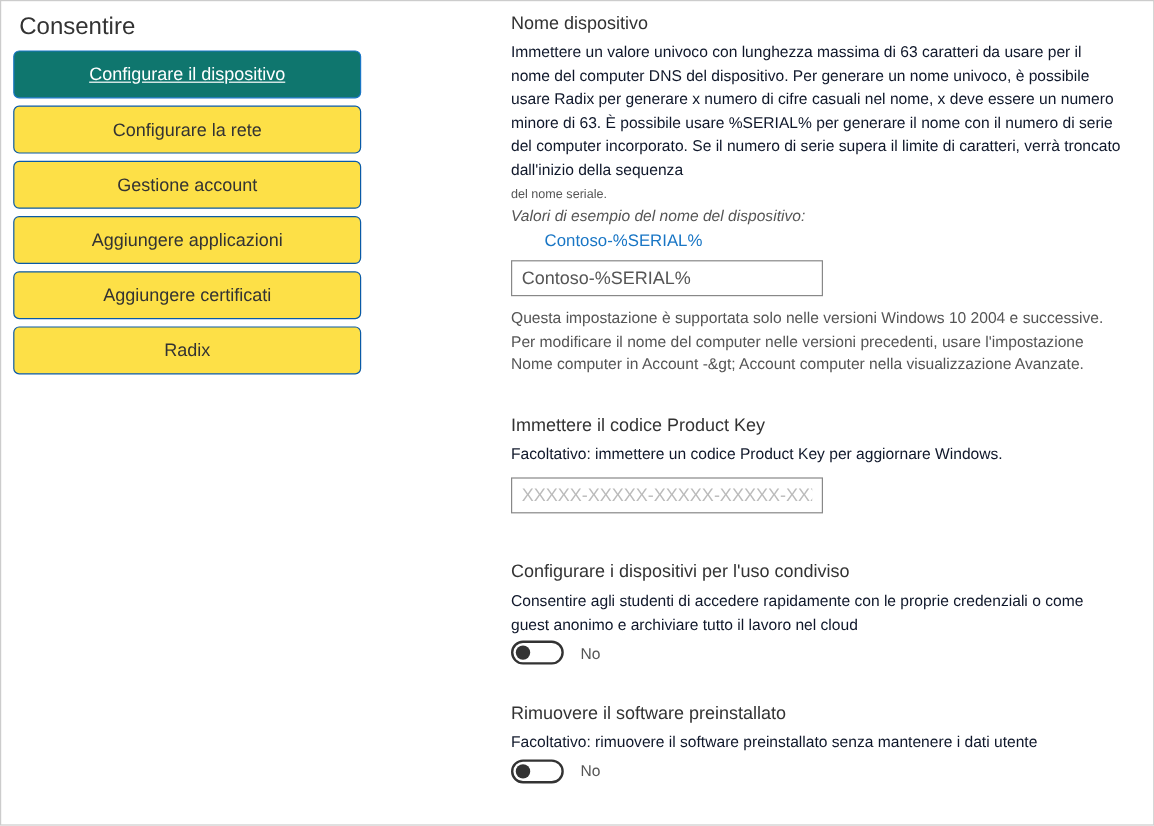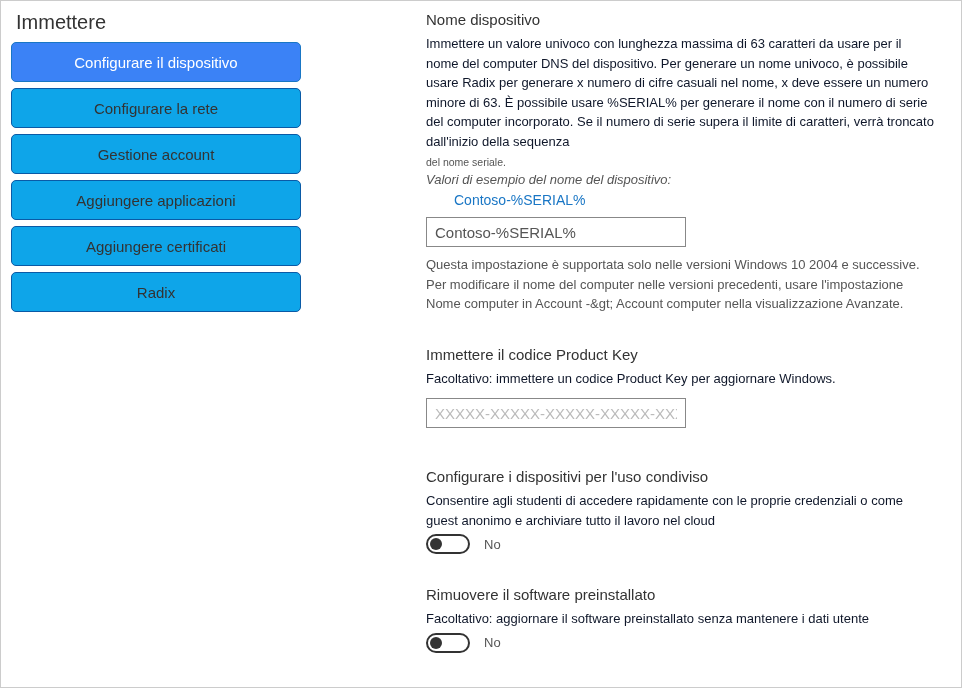--- a/index.html
+++ b/index.html
@@ -36,26 +36,27 @@
       display: flex;
       align-items: center;
       justify-content: center;
       height: 40px;
       border: 1.5px solid #0a5aa6;
       border-radius: 5px;
       margin-bottom: 6px;
       font-size: 15px;
       color: #333;
       cursor: pointer;
-      background: #0ea5e9;
+      background: #fde047;
     }
     .sidebar-item.active {
-      background: #3b82f6;
+      background: #0f766e;
       color: #fff;
       border-color: #1976c5;
+      text-decoration: underline;
     }
     .main {
       flex: 1;
       padding: 10px 25px 22px 115px;
       overflow-y: auto;
     }
     .section {
       margin-bottom: 32px;
     }
     .section-title {
@@ -134,21 +135,21 @@
       font-size: 13px;
       color: #555;
       margin-left: 14px;
     }
   </style>
 </head>
 <body>
 
 <div class="container">
   <div class="sidebar">
-    <div class="sidebar-title">Immettere</div>
+    <div class="sidebar-title">Consentire</div>
     <div class="sidebar-item active">
       <span>Configurare il dispositivo</span>
     </div>
     <div class="sidebar-item">
       <span>Configurare la rete</span>
     </div>
     <div class="sidebar-item">
       <span>Gestione account</span>
     </div>
     <div class="sidebar-item">
@@ -186,21 +187,21 @@
       <div class="toggle-row">
         <div class="toggle">
           <div class="toggle-knob"></div>
         </div>
         <span class="toggle-label">No</span>
       </div>
     </div>
 
     <div class="section">
       <div class="section-title">Rimuovere il software preinstallato</div>
-      <div class="section-desc">Facoltativo: aggiornare il software preinstallato senza mantenere i dati utente</div>
+      <div class="section-desc">Facoltativo: rimuovere il software preinstallato senza mantenere i dati utente</div>
       <div class="toggle-row">
         <div class="toggle">
           <div class="toggle-knob"></div>
         </div>
         <span class="toggle-label">No</span>
       </div>
     </div>
 
   </div>
 </div>

